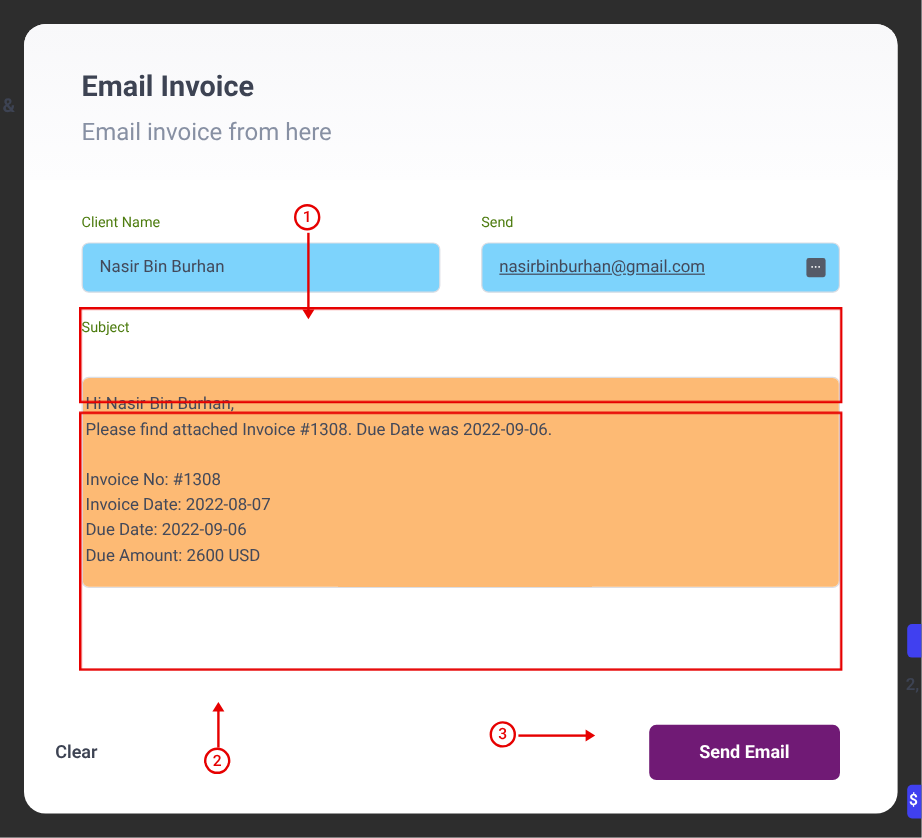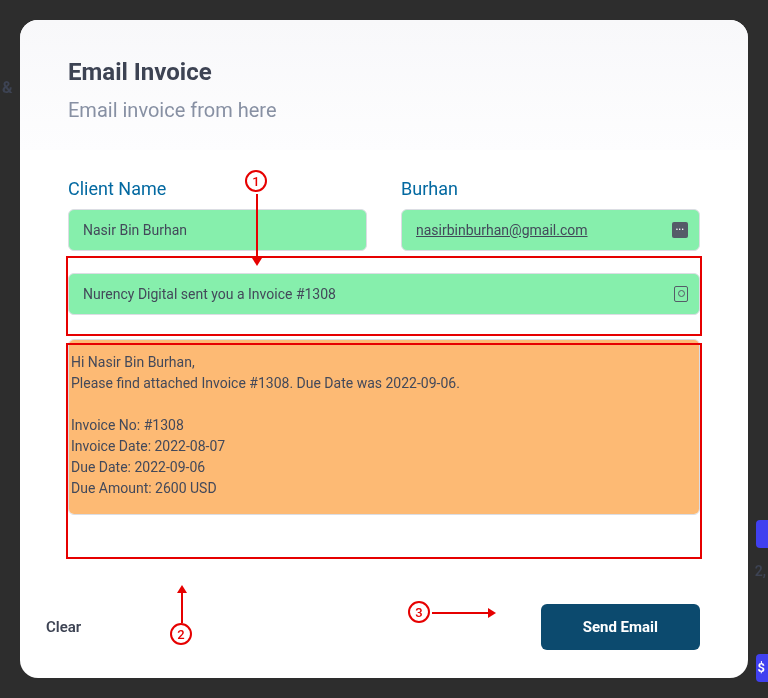--- a/index.html
+++ b/index.html
@@ -50,32 +50,32 @@
       display: flex;
       gap: 34px;
       margin-bottom: 20px;
     }
     .form-group {
       flex: 1;
       display: flex;
       flex-direction: column;
     }
     .form-label {
-      font-size: 18px;
-      color: #0369a1;
+      font-size: 12px;
+      color: #4d7c0f;
       margin-bottom: 10px;
     }
     .form-input {
       height: 42px;
       border: 1px solid #dbdde3;
       border-radius: 6px;
       padding: 0 14px;
       font-size: 14px;
       color: #43495a;
-      background: #86efac;
+      background: #7dd3fc;
       outline: none;
       font-family: inherit;
     }
     .input-wrap {
       position: relative;
     }
     .input-icon {
       position: absolute;
       right: 12px;
       top: 50%;
@@ -162,21 +162,21 @@
     .clear-btn {
       background: none;
       border: none;
       color: #3d4353;
       font-size: 15px;
       font-weight: 600;
       cursor: pointer;
       font-family: inherit;
     }
     .send-btn {
-      background: #0c4a6e;
+      background: #701a75;
       color: #fff;
       border: none;
       border-radius: 6px;
       padding: 14px 42px;
       font-size: 15px;
       font-weight: 700;
       cursor: pointer;
       font-family: inherit;
     }
     .marker {
@@ -256,33 +256,30 @@
   </div>
 
   <div class="modal-body">
 
     <div class="form-row">
       <div class="form-group">
         <label class="form-label">Client Name</label>
         <input class="form-input" type="text" value="Nasir Bin Burhan" style="">
       </div>
       <div class="form-group">
-        <label class="form-label">Burhan</label>
+        <label class="form-label">Send</label>
         <div class="input-wrap">
           <input class="form-input" type="text" style="width: 100%; text-decoration: underline;" value="nasirbinburhan@gmail.com">
           <span class="input-icon"></span>
         </div>
       </div>
     </div>
 
     <div class="form-group subject-group">
-      <div class="input-wrap">
-        <input class="form-input" type="text" style="width: 100%;" value="Nurency Digital sent you a Invoice #1308">
-        <span class="contact-icon"></span>
-      </div>
+      <label class="form-label">Subject</label>
     </div>
 
     <div class="form-group message-group">
       <textarea class="form-textarea" style="">Hi Nasir Bin Burhan,
 Please find attached Invoice #1308. Due Date was 2022-09-06.
 
 Invoice No: #1308
 Invoice Date: 2022-08-07
 Due Date: 2022-09-06
 Due Amount: 2600 USD

